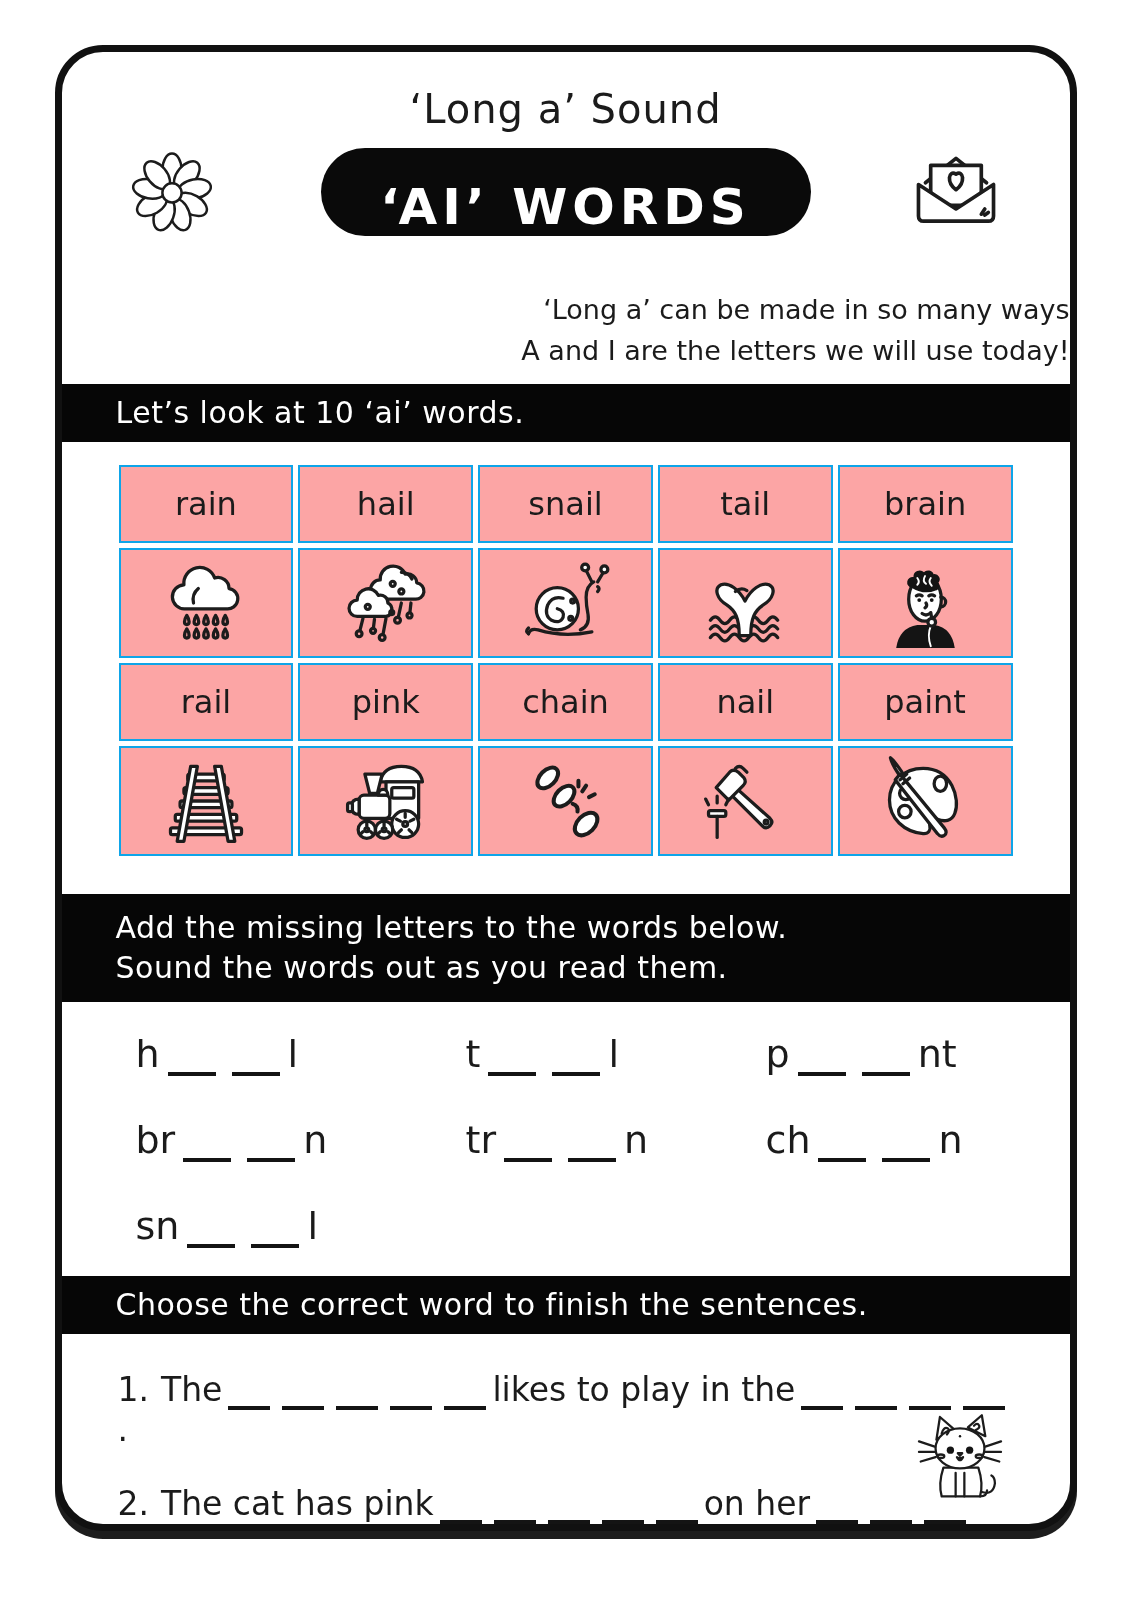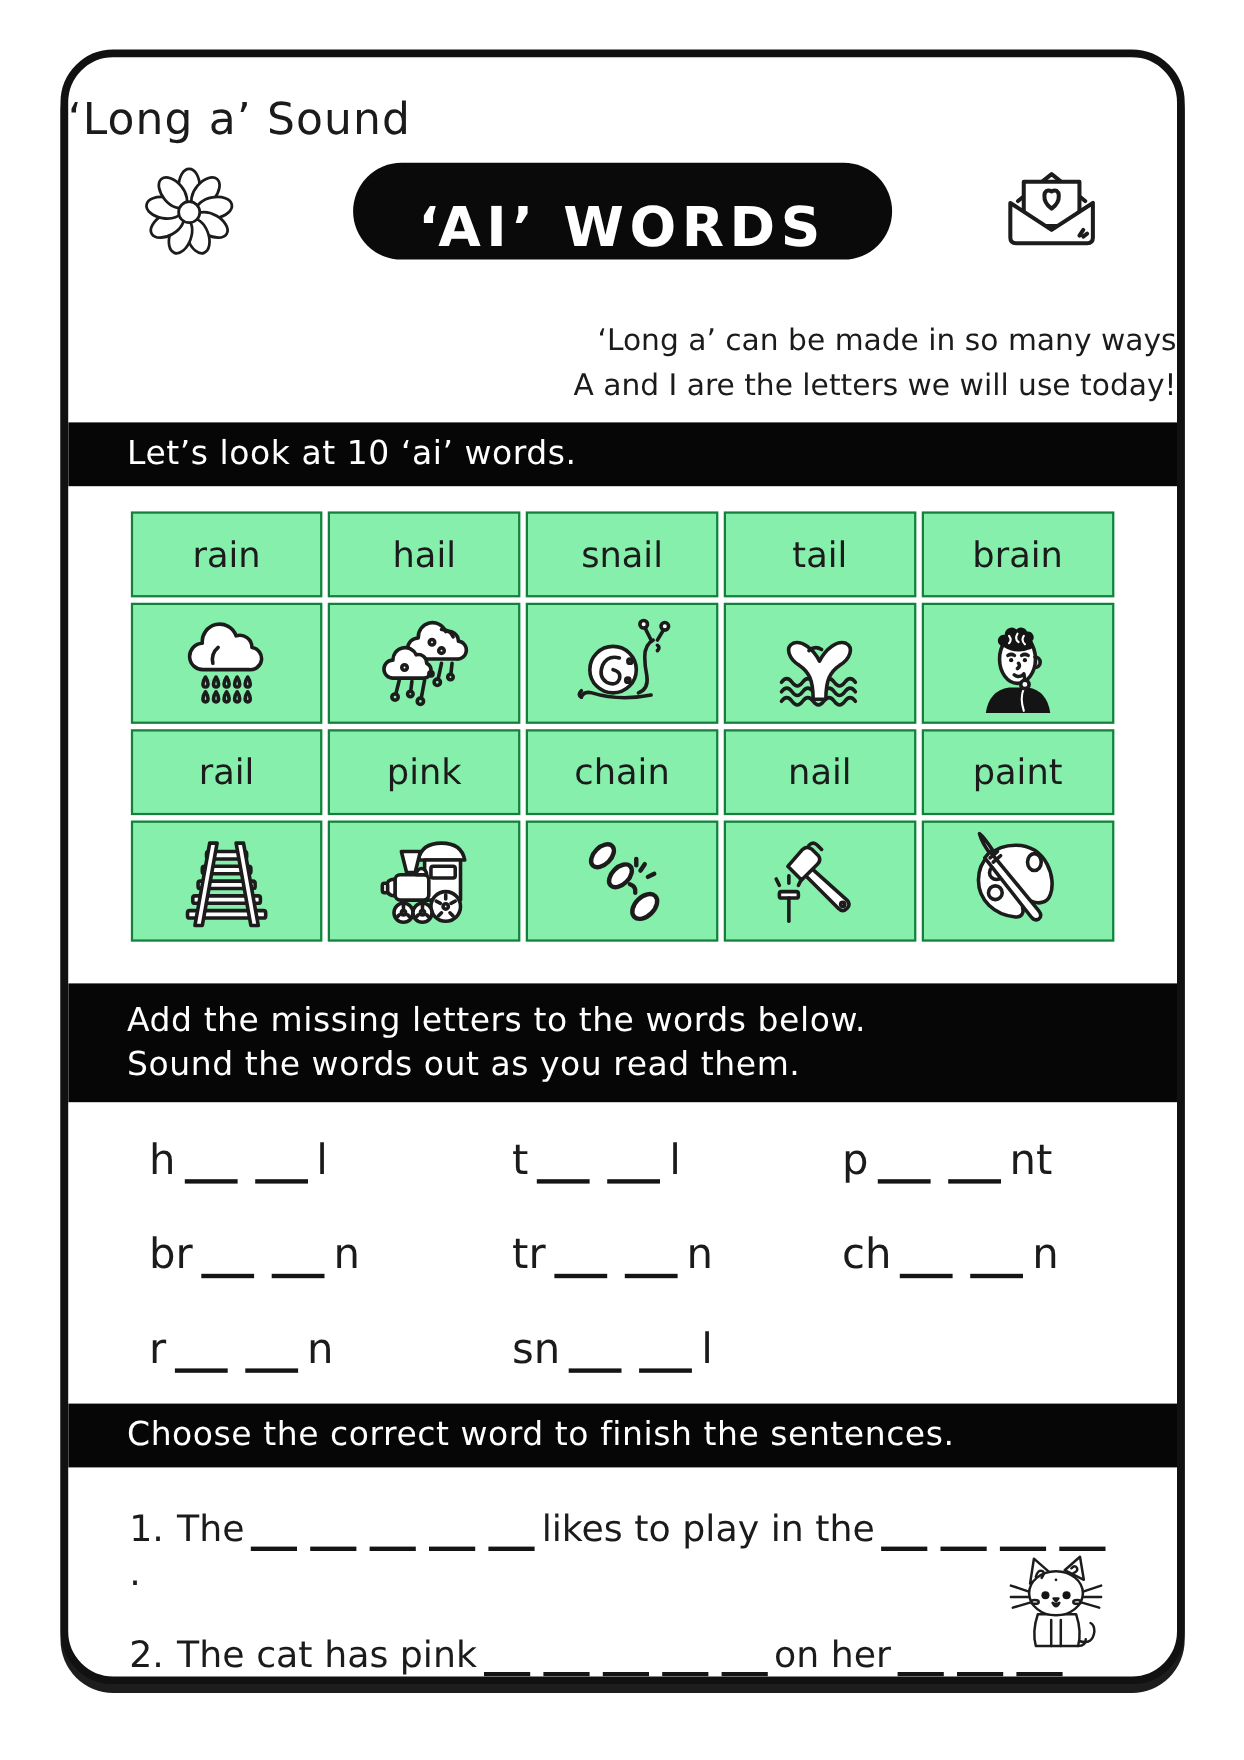--- a/index.html
+++ b/index.html
@@ -1,35 +1,35 @@
 <!DOCTYPE html>
 <html><head>
 <meta charset="utf-8">
 <style>
   * { margin:0; padding:0; box-sizing:border-box; }
   body { background:#ffffff; font-family:"DejaVu Sans", sans-serif; color:#1b1b1b; }
   .page { width:1131px; height:1600px; background:#fff; position:relative; overflow:hidden; }
   .card { width:1022px; height:1486px; margin:45px auto 0; background:#fff;
           border:7px solid #111; border-radius:48px; position:relative; overflow:hidden;
           box-shadow:0 8px 0 rgba(17,17,17,.95); }
-  .title { margin-top:34px; text-align:left; font-size:40px; letter-spacing:1px; }
+  .title { margin-top:34px; text-align:center; font-size:40px; letter-spacing:1px; }
   .header-row { position:relative; height:150px; margin-top:8px; }
   .pill { position:absolute; left:50%; top:8px; transform:translateX(-50%);
           width:490px; height:88px; background:#0a0a0a; border-radius:46px;
           display:flex; align-items:flex-end; justify-content:center; }
   .pill span { color:#fff; font-size:50px; font-weight:800; letter-spacing:5px; }
   .flower-wrap { position:absolute; left:62px; top:2px; }
   .env-wrap { position:absolute; right:66px; top:0; }
   .subtitle { text-align:right; font-size:27px; line-height:1.5; }
   .banner { background:#060606; color:#fff; font-size:30px; padding:11px 24px 12px 54px; letter-spacing:.5px; }
   .banner.b1 { margin-top:13px; }
   .banner.b2 { margin-top:38px; line-height:1.32; padding-top:14px; padding-bottom:15px; }
   .banner.b3 { margin-top:28px; }
   .word-grid { display:grid; grid-template-columns:repeat(5,1fr); gap:5px; margin:23px 57px 0; }
-  .cell { border:2px solid #15803d; background:#86efac; display:flex; align-items:center; justify-content:center; }
+  .cell { border:2px solid #0ea5e9; background:#fca5a5; display:flex; align-items:center; justify-content:center; }
   .word-cell { height:78px; font-size:32px; }
   .icon-cell { height:110px; }
   .icon { width:96px; height:96px; }
   .icon .s  { fill:none; stroke:#1c1c1c; stroke-width:3.4; stroke-linecap:round; stroke-linejoin:round; }
   .icon .w  { fill:#ffffff; stroke:#1c1c1c; stroke-width:3.4; stroke-linecap:round; stroke-linejoin:round; }
   .icon .b  { fill:#141414; stroke:none; }
   .icon .ws { fill:none; stroke:#ffffff; stroke-width:2; stroke-linecap:round; }
   .icon.thin .s, .icon.thin .w { stroke-width:2.6; }
   .icon.bold .s, .icon.bold .w { stroke-width:4.2; }
   .fill-grid { display:grid; grid-template-columns:330px 300px 1fr; padding:30px 0 0 74px; row-gap:42px; font-size:38px; }
@@ -254,21 +254,20 @@
       <div>Sound the words out as you read them.</div>
     </div>
 
     <div class="fill-grid">
       <div class="fill-item"><span>h</span><span class="blanks"><span class="blank"></span><span class="blank"></span></span><span>l</span></div>
       <div class="fill-item"><span>t</span><span class="blanks"><span class="blank"></span><span class="blank"></span></span><span>l</span></div>
       <div class="fill-item"><span>p</span><span class="blanks"><span class="blank"></span><span class="blank"></span></span><span>nt</span></div>
       <div class="fill-item"><span>br</span><span class="blanks"><span class="blank"></span><span class="blank"></span></span><span>n</span></div>
       <div class="fill-item"><span>tr</span><span class="blanks"><span class="blank"></span><span class="blank"></span></span><span>n</span></div>
       <div class="fill-item"><span>ch</span><span class="blanks"><span class="blank"></span><span class="blank"></span></span><span>n</span></div>
-      <div class="fill-item"><span>r</span><span class="blanks"><span class="blank"></span><span class="blank"></span></span><span>n</span></div>
       <div class="fill-item"><span>sn</span><span class="blanks"><span class="blank"></span><span class="blank"></span></span><span>l</span></div>
     </div>
 
     <div class="banner b3">
       <span>Choose the correct word to finish the sentences.</span>
     </div>
 
     <div class="sentences">
       <div class="sentence">
         <span class="num">1.</span><span>The</span><span class="blanks"><span class="blank"></span><span class="blank"></span><span class="blank"></span><span class="blank"></span><span class="blank"></span></span><span>likes to play in the</span><span class="blanks"><span class="blank"></span><span class="blank"></span><span class="blank"></span><span class="blank"></span></span><span>.</span>

